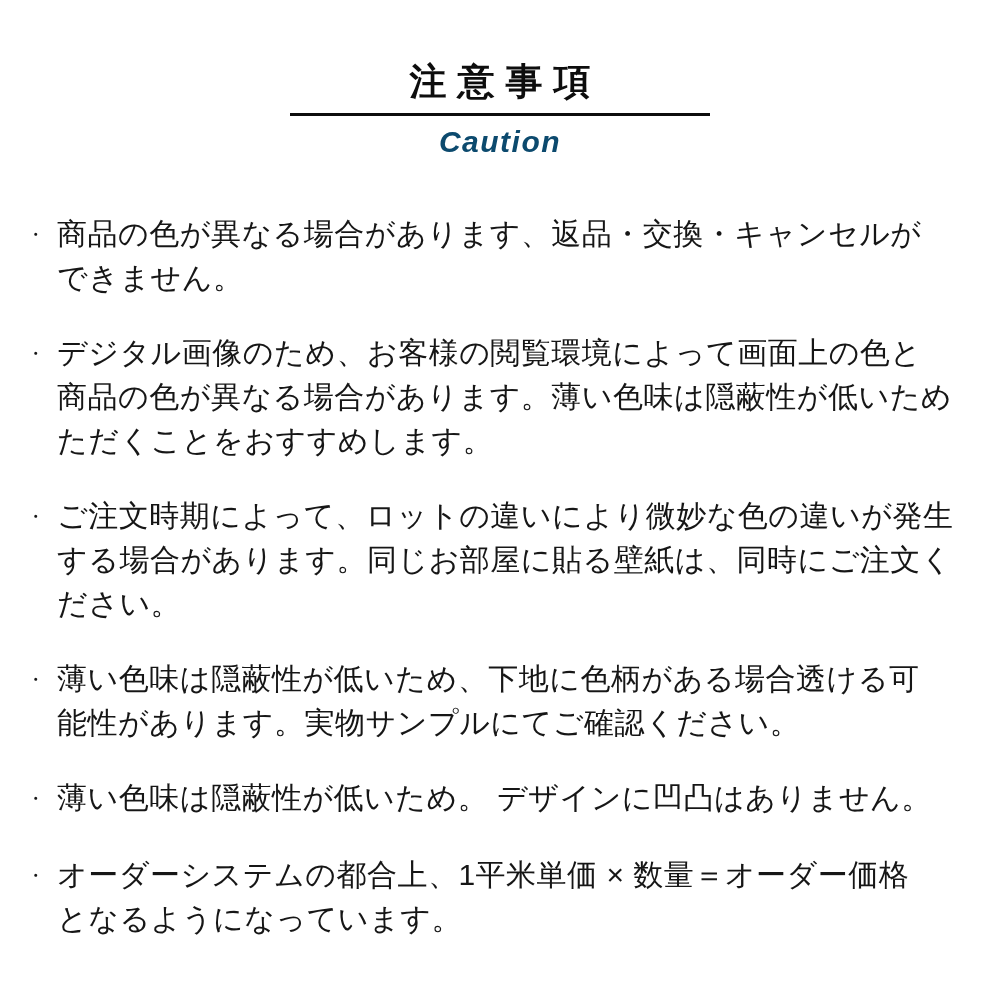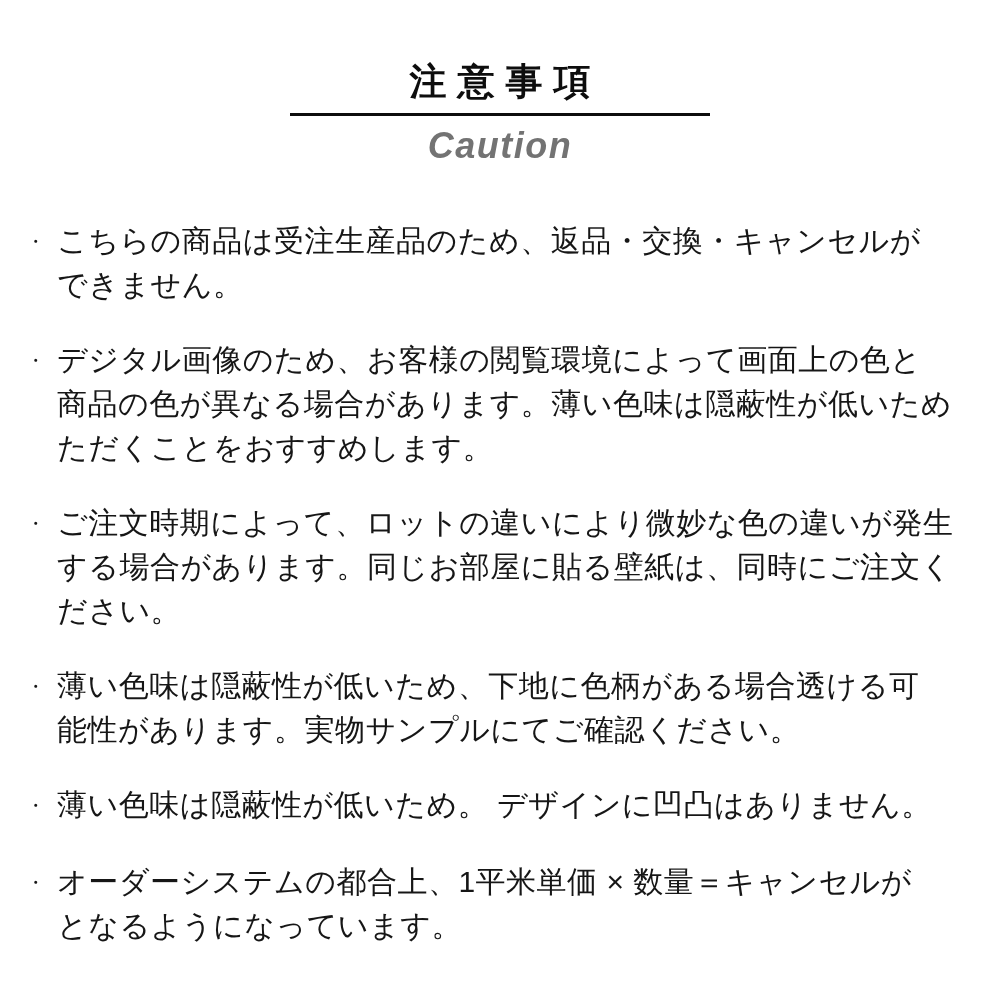--- a/index.html
+++ b/index.html
@@ -22,25 +22,25 @@
     color: #0d0d0d;
     line-height: 1.2;
   }
   .divider {
     width: 420px;
     height: 3px;
     background: #0d0d0d;
     margin: 9px auto 7px auto;
   }
   .subtitle {
-    font-size: 36px;
+    font-size: 30px;
     font-style: italic;
     font-weight: 600;
     letter-spacing: 1.5px;
-    color: #737373;
+    color: #0c4a6e;
     line-height: 1.25;
   }
   .caution-list {
     margin: 51px 30px 0 20px;
     list-style: none;
   }
   .item {
     display: flex;
     align-items: flex-start;
     margin-bottom: 31px;
@@ -68,21 +68,21 @@
 
   <div class="header">
     <h1 class="title">注意事項</h1>
     <div class="divider"></div>
     <div class="subtitle">Caution</div>
   </div>
 
   <ul class="caution-list">
     <li class="item">
       <span class="bullet">・</span>
-      <span class="item-text">こちらの商品は受注生産品のため、返品・交換・キャンセルが
+      <span class="item-text">商品の色が異なる場合があります、返品・交換・キャンセルが
 できません。</span>
     </li>
     <li class="item">
       <span class="bullet">・</span>
       <span class="item-text">デジタル画像のため、お客様の閲覧環境によって画面上の色と
 商品の色が異なる場合があります。薄い色味は隠蔽性が低いため
 ただくことをおすすめします。</span>
     </li>
     <li class="item">
       <span class="bullet">・</span>
@@ -94,18 +94,18 @@
       <span class="bullet">・</span>
       <span class="item-text">薄い色味は隠蔽性が低いため、下地に色柄がある場合透ける可
 能性があります。実物サンプルにてご確認ください。</span>
     </li>
     <li class="item">
       <span class="bullet">・</span>
       <span class="item-text">薄い色味は隠蔽性が低いため。 デザインに凹凸はありません。</span>
     </li>
     <li class="item">
       <span class="bullet">・</span>
-      <span class="item-text">オーダーシステムの都合上、1平米単価 × 数量＝キャンセルが
+      <span class="item-text">オーダーシステムの都合上、1平米単価 × 数量＝オーダー価格
 となるようになっています。</span>
     </li>
   </ul>
 
 </div>
 
 </body></html>

